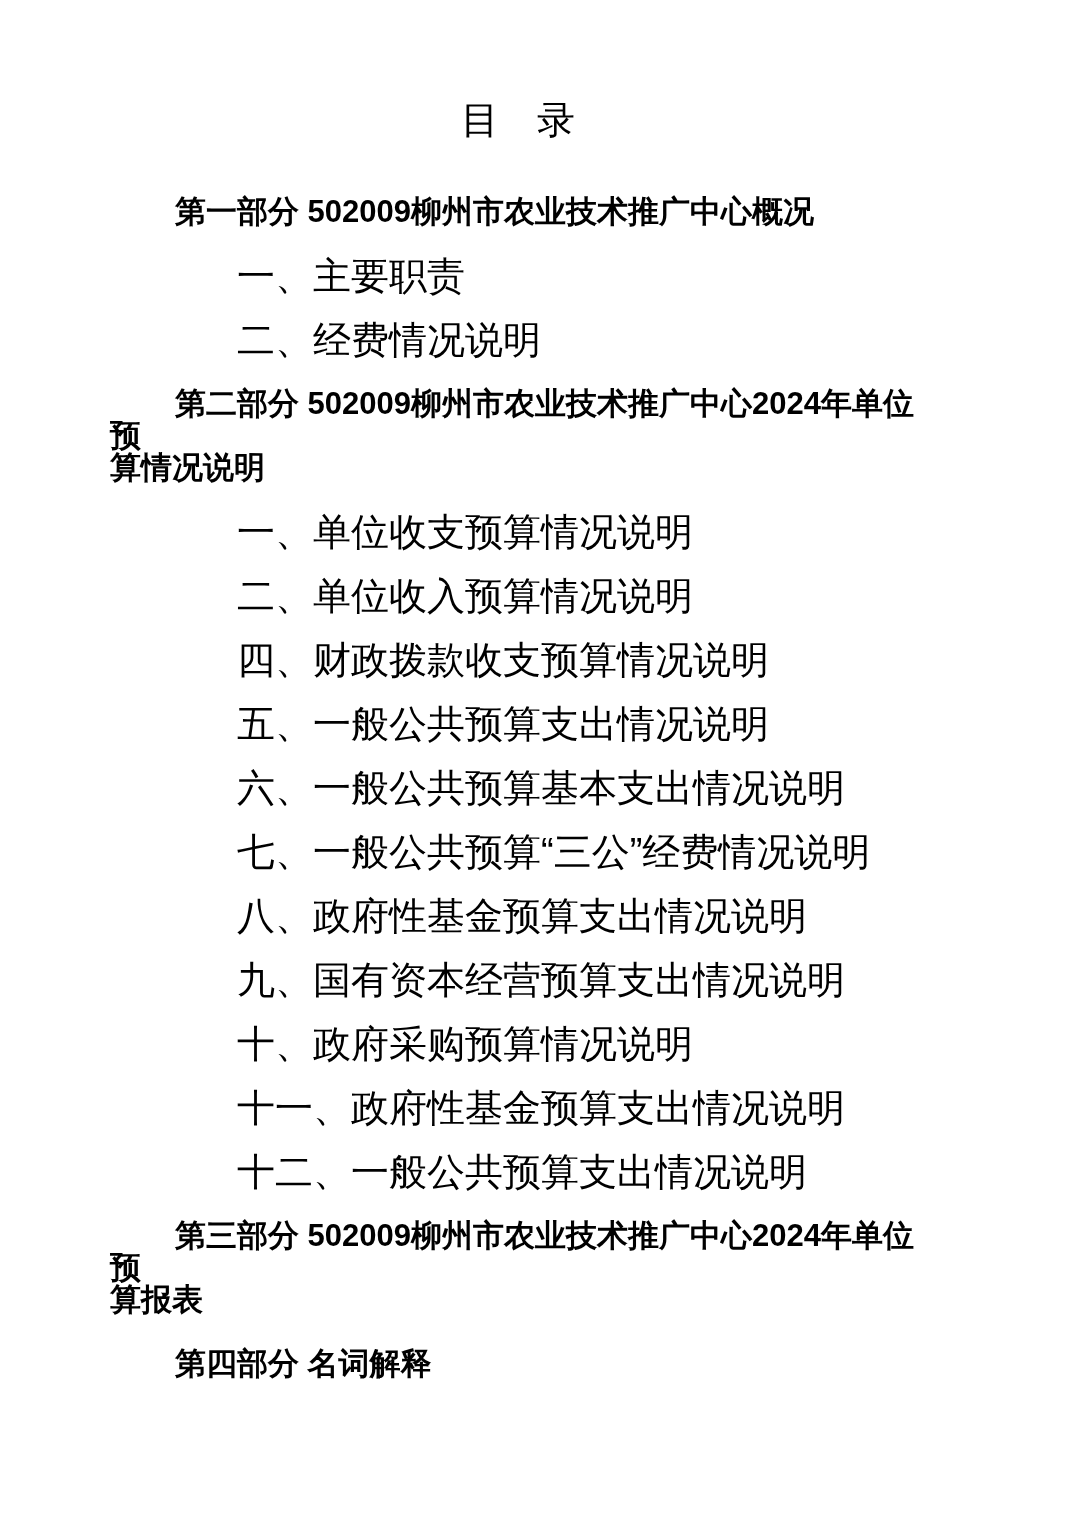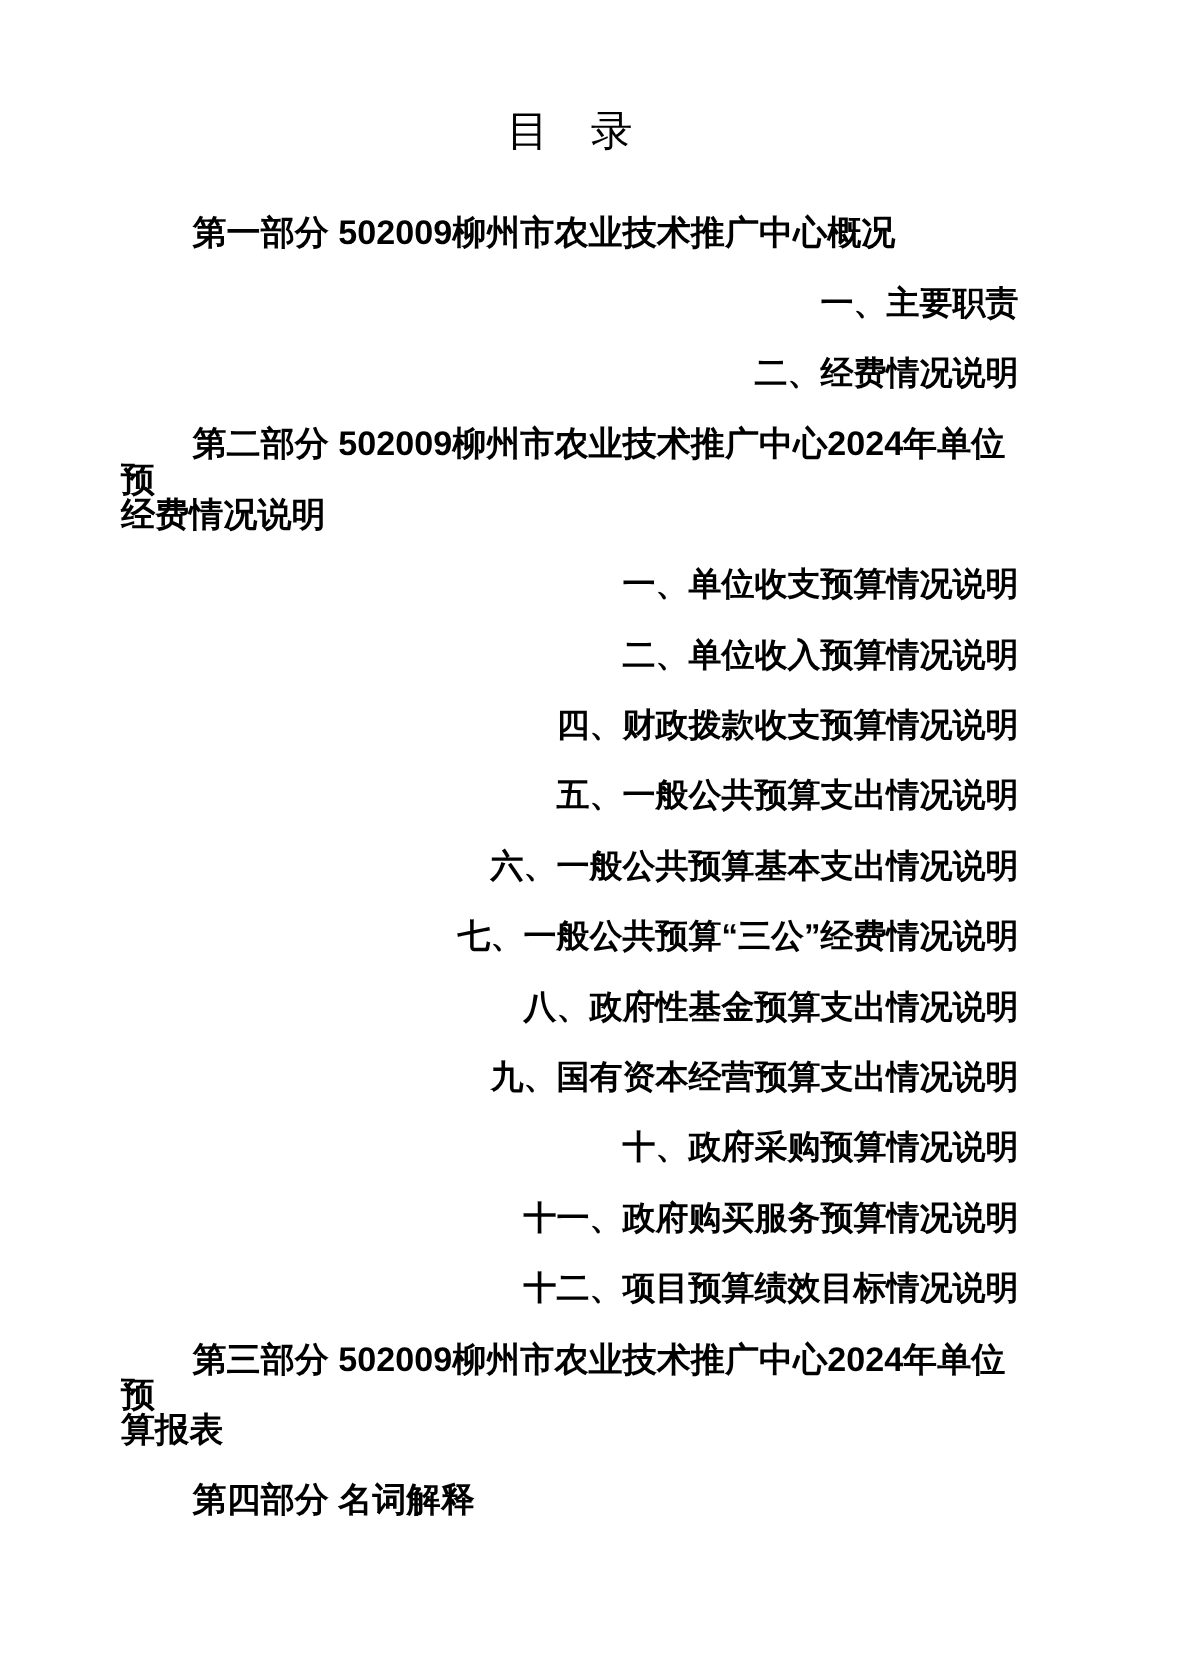--- a/index.html
+++ b/index.html
@@ -26,59 +26,58 @@
   }
   .sec-heading {
     font-size: 31px;
     line-height: 32px;
     font-weight: 700;
     margin: 0 0 32px 0;
   }
   .sec-heading .hline { display: block; }
   .sec-heading .line-first { text-indent: 65px; }
   .toc-item {
-    font-size: 30px;
+    font-size: 38px;
     line-height: 32px;
-    font-weight: 700;
+    font-weight: 400;
     margin: 0 0 32px 0;
     padding-left: 127px;
-    text-align: right;
   }
 </style>
 </head>
 <body>
 
 <div class="page">
 
   <h1 class="doc-title">目　录</h1>
 
   <section>
     <p class="sec-heading">
       <span class="hline line-first">第一部分 502009柳州市农业技术推广中心概况</span>
     </p>
     <p class="toc-item">一、主要职责</p>
     <p class="toc-item">二、经费情况说明</p>
   </section>
 
   <section>
     <p class="sec-heading">
       <span class="hline line-first">第二部分 502009柳州市农业技术推广中心2024年单位预</span>
-      <span class="hline">经费情况说明</span>
+      <span class="hline">算情况说明</span>
     </p>
     <p class="toc-item">一、单位收支预算情况说明</p>
     <p class="toc-item">二、单位收入预算情况说明</p>
     <p class="toc-item">四、财政拨款收支预算情况说明</p>
     <p class="toc-item">五、一般公共预算支出情况说明</p>
     <p class="toc-item">六、一般公共预算基本支出情况说明</p>
     <p class="toc-item">七、一般公共预算“三公”经费情况说明</p>
     <p class="toc-item">八、政府性基金预算支出情况说明</p>
     <p class="toc-item">九、国有资本经营预算支出情况说明</p>
     <p class="toc-item">十、政府采购预算情况说明</p>
-    <p class="toc-item">十一、政府购买服务预算情况说明</p>
-    <p class="toc-item">十二、项目预算绩效目标情况说明</p>
+    <p class="toc-item">十一、政府性基金预算支出情况说明</p>
+    <p class="toc-item">十二、一般公共预算支出情况说明</p>
   </section>
 
   <section>
     <p class="sec-heading">
       <span class="hline line-first">第三部分 502009柳州市农业技术推广中心2024年单位预</span>
       <span class="hline">算报表</span>
     </p>
   </section>
 
   <section>

